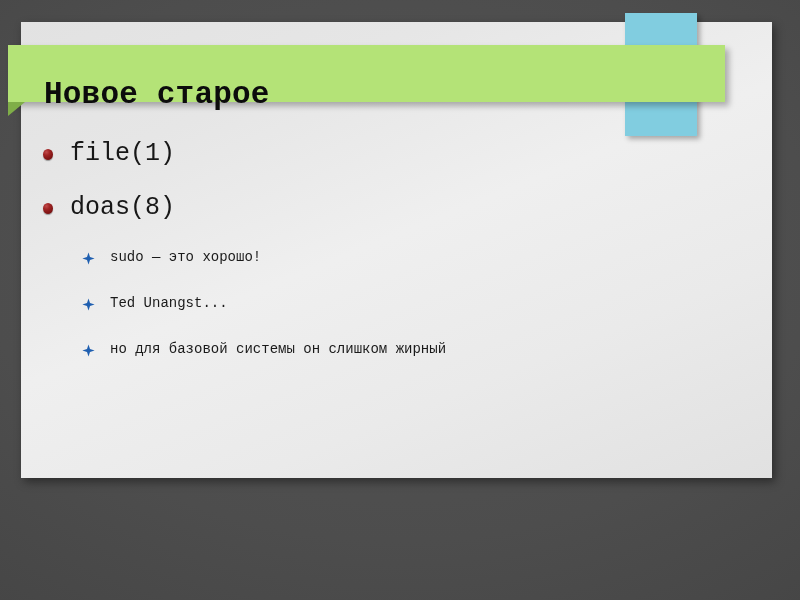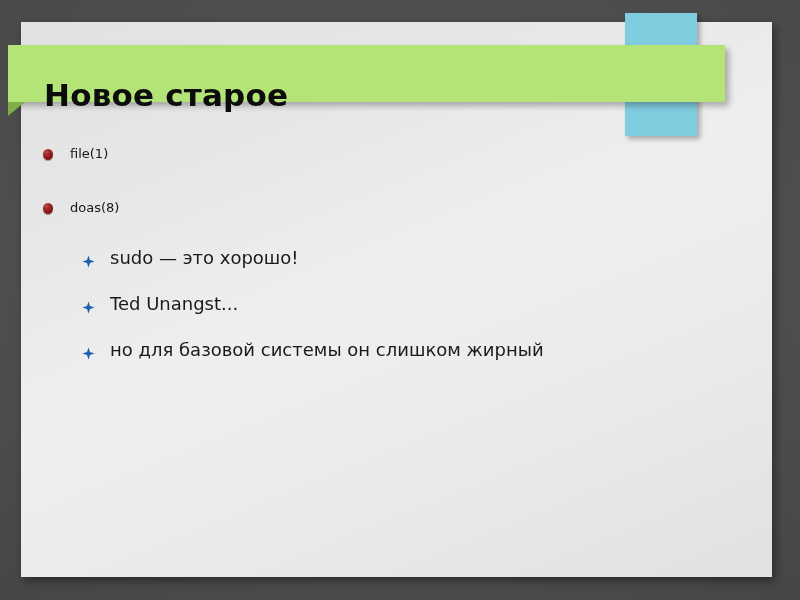--- a/index.html
+++ b/index.html
@@ -23,24 +23,25 @@
       radial-gradient(ellipse 1100px 760px at 50% 42%, #545454 0%, #4d4d4d 38%, #434343 68%, #3b3b3b 100%);
     overflow: hidden;
   }
 
   
   #slide {
     position: absolute;
     left: 21px;
     top: 22px;
     width: 751px;
-    height: 555px;
+    height: 456px;
     background:
       linear-gradient(158deg, #e2e2e2 0%, #e6e6e6 22%, #efefef 48%, #eaeaea 72%, #e1e1e1 100%);
     box-shadow: 3px 4px 9px rgba(0,0,0,0.42);
+    font-family: Liberation Mono, monospace;
   }
 
   
   .blue-ribbon {
     position: absolute;
     left: 625px;
     top: 13px;
     width: 72px;
     height: 123px;
     background: #81cde0;
@@ -99,41 +100,41 @@
     left: 40px;
     top: 142px;
     width: 690px;
     z-index: 5;
   }
 
   .lvl1 {
     position: relative;
     padding-left: 30px;
     margin-bottom: 30px;
-    font-size: 13px;
+    font-size: 25px;
     color: #171717;
     line-height: 24px;
     white-space: nowrap;
   }
   .lvl1 .dot {
     position: absolute;
     left: 3px;
     top: 7px;
     width: 10px;
     height: 11px;
     border-radius: 50%;
     background: radial-gradient(circle at 34% 28%, #c14b4b 0%, #a02424 32%, #7d1414 70%, #5f0e0e 100%);
     box-shadow: 0 1px 1px rgba(0,0,0,0.35);
   }
 
   .lvl2 {
     position: relative;
     padding-left: 70px;
     margin-bottom: 23px;
-    font-size: 18px;
+    font-size: 14px;
     color: #1a1a1a;
     line-height: 23px;
     white-space: nowrap;
   }
   .lvl2 .star {
     position: absolute;
     left: 42px;
     top: 4px;
     width: 13px;
     height: 13px;

